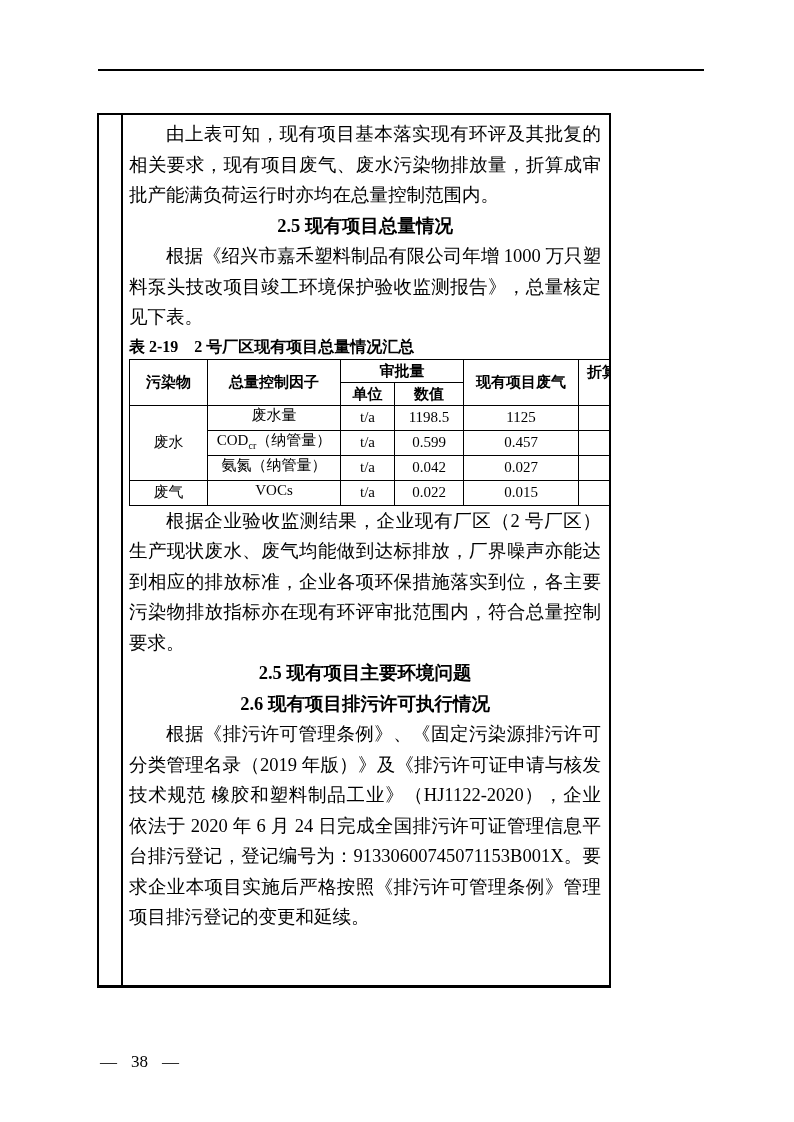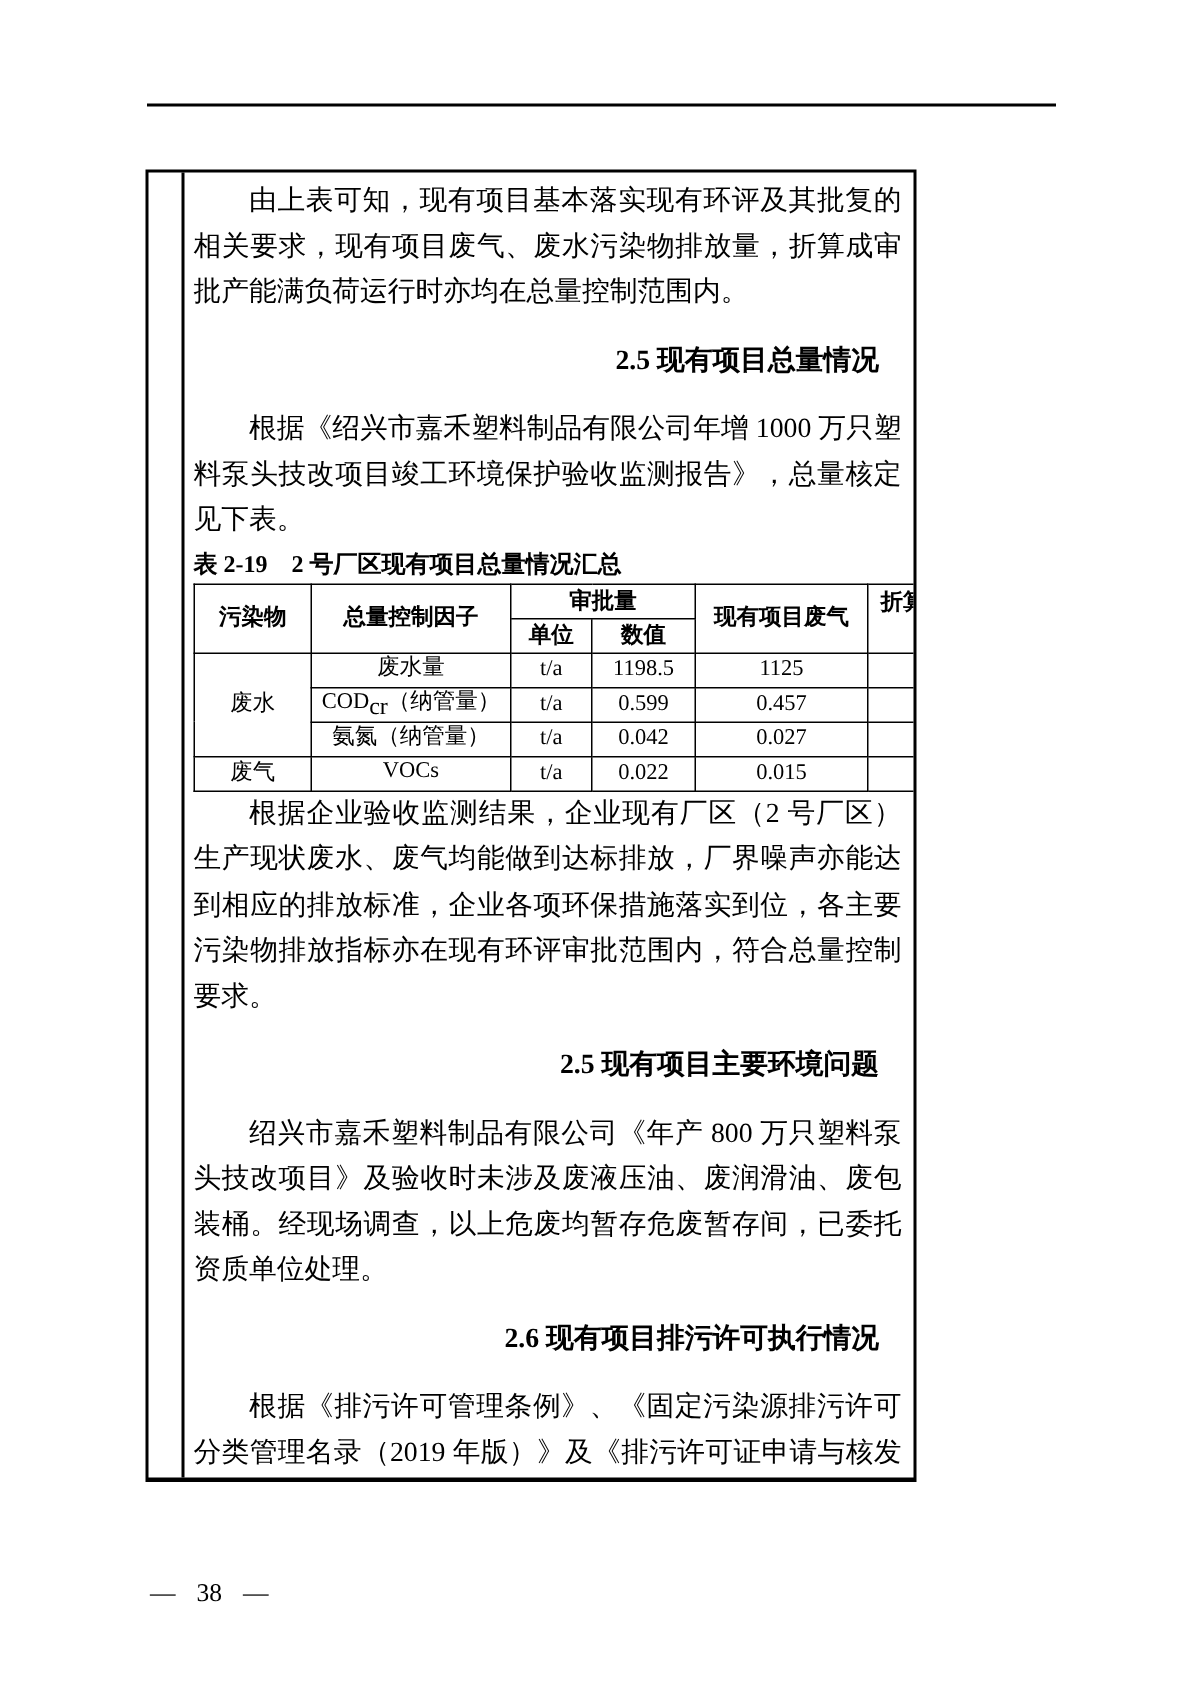--- a/index.html
+++ b/index.html
@@ -46,25 +46,25 @@
     overflow: hidden;
   }
   .main p {
     margin: 0;
     text-indent: 2em;
     text-align: justify;
     font-size: 18.5px;
     line-height: 30.5px;
   }
   .main h3 {
-    margin: 15px;
+    margin: 0;
     font-size: 18.5px;
     line-height: 30.5px;
     font-weight: bold;
-    text-align: right;
+    text-align: center;
   }
   .tbl-caption {
     text-align: left;
     font-weight: bold;
     font-size: 16px;
     line-height: 24px;
     margin-top: 2px;
   }
   table.total-table {
     border-collapse: collapse;
@@ -85,21 +85,21 @@
     font-weight: bold;
     line-height: 20px;
     padding: 1px 2px;
   }
   table.total-table tbody td {
     font-weight: normal;
     line-height: 19px;
     height: 20px;
   }
   table.total-table sub {
-    font-size: 16px;
+    font-size: 10px;
   }
   .footer {
     position: absolute;
     left: 100px;
     top: 1052px;
     font-size: 17px;
     display: flex;
     align-items: center;
     gap: 14px;
   }
@@ -174,21 +174,20 @@
           <td>0.015</td>
           <td>0.019</td>
         </tr>
       </tbody>
     </table>
 
     <p>根据企业验收监测结果，企业现有厂区（2 号厂区）生产现状废水、废气均能做到达标排放，厂界噪声亦能达到相应的排放标准，企业各项环保措施落实到位，各主要污染物排放指标亦在现有环评审批范围内，符合总量控制要求。</p>
 
     <h3>2.5 现有项目主要环境问题</h3>
 
-    <p>绍兴市嘉禾塑料制品有限公司《年产 800 万只塑料泵头技改项目》及验收时未涉及废液压油、废润滑油、废包装桶。经现场调查，以上危废均暂存危废暂存间，已委托资质单位处理。</p>
 
 
     <h3>2.6 现有项目排污许可执行情况</h3>
 
     <p>根据《排污许可管理条例》、《固定污染源排污许可分类管理名录（2019 年版）》及《排污许可证申请与核发技术规范 橡胶和塑料制品工业》（HJ1122-2020），企业依法于 2020 年 6 月 24 日完成全国排污许可证管理信息平台排污登记，登记编号为：91330600745071153B001X。要求企业本项目实施后严格按照《排污许可管理条例》管理项目排污登记的变更和延续。</p>
 
   </div>
 </div>
 
 <div class="footer">

